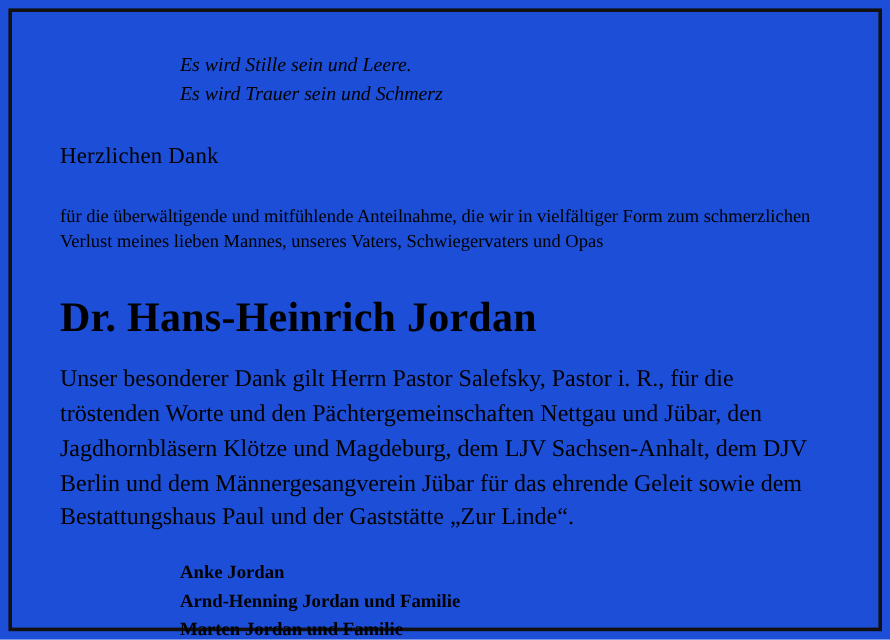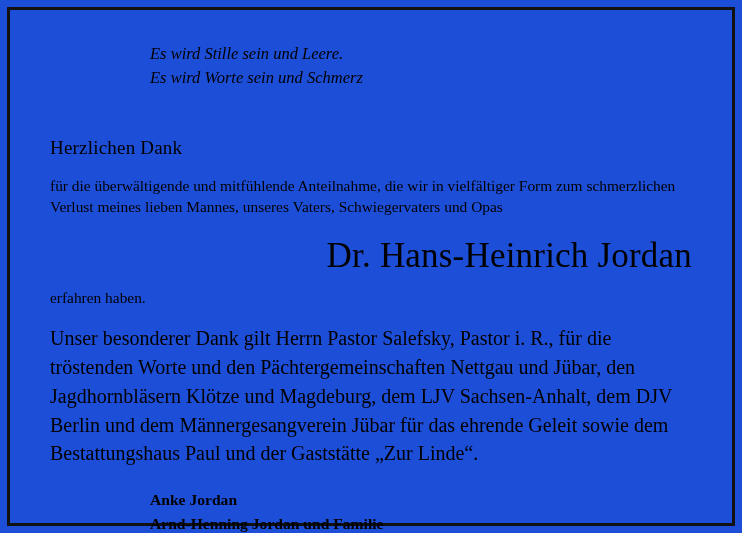--- a/index.html
+++ b/index.html
@@ -35,36 +35,36 @@
     font-size: 16.5px;
     line-height: 1.47;
     margin-top: 10px;
     margin-bottom: 0;
   }
   .epitaph div {
     white-space: nowrap;
   }
   .thanks-head {
     font-size: 19px;
-    margin-top: 46px;
+    margin-top: 29px;
     margin-bottom: 0;
     letter-spacing: 0.2px;
   }
   .para {
     font-size: 15.4px;
     line-height: 1.42;
-    margin-top: 16px;
+    margin-top: 28px;
     text-align: left;
   }
   .deceased-name {
-    text-align: right;
+    text-align: left;
     font-size: 35px;
-    font-weight: normal;
+    font-weight: bold;
     letter-spacing: 0.2px;
-    margin-top: 18px;
+    margin-top: 32px;
     margin-bottom: 8px;
   }
   .para-after-name {
     font-size: 15.4px;
     margin-top: 13px;
   }
   .para-block {
     font-size: 20px;
     line-height: 1.44;
     margin-top: 17px;
@@ -85,30 +85,29 @@
   }
 </style>
 </head>
 <body>
 
 <div class="notice-outer">
   <div class="notice-frame">
 
     <div class="epitaph">
       <div>Es wird Stille sein und Leere.</div>
-      <div>Es wird Worte sein und Schmerz</div>
+      <div>Es wird Trauer sein und Schmerz</div>
     </div>
 
     <div class="thanks-head">Herzlichen Dank</div>
 
     <div class="para">für die überwältigende und mitfühlende Anteilnahme, die wir in vielfältiger Form zum schmerzlichen Verlust meines lieben Mannes, unseres Vaters, Schwiegervaters und Opas</div>
 
     <div class="deceased-name">Dr. Hans-Heinrich Jordan</div>
 
-    <div class="para-after-name">erfahren haben.</div>
 
     <div class="para-block">Unser besonderer Dank gilt Herrn Pastor Salefsky, Pastor i. R., für die tröstenden Worte und den Pächtergemeinschaften Nettgau und Jübar, den Jagdhornbläsern Klötze und Magdeburg, dem LJV Sachsen-Anhalt, dem DJV Berlin und dem Männergesangverein Jübar für das ehrende Geleit sowie dem Bestattungshaus Paul und der Gaststätte „Zur Linde“.</div>
 
     <div class="family-block">
       <div>Anke Jordan</div>
       <div>Arnd-Henning Jordan und Familie</div>
       <div>Marten Jordan und Familie</div>
     </div>
 
     <div class="place-date">Jübar und Gladdenstedt, im Juli 2019</div>

